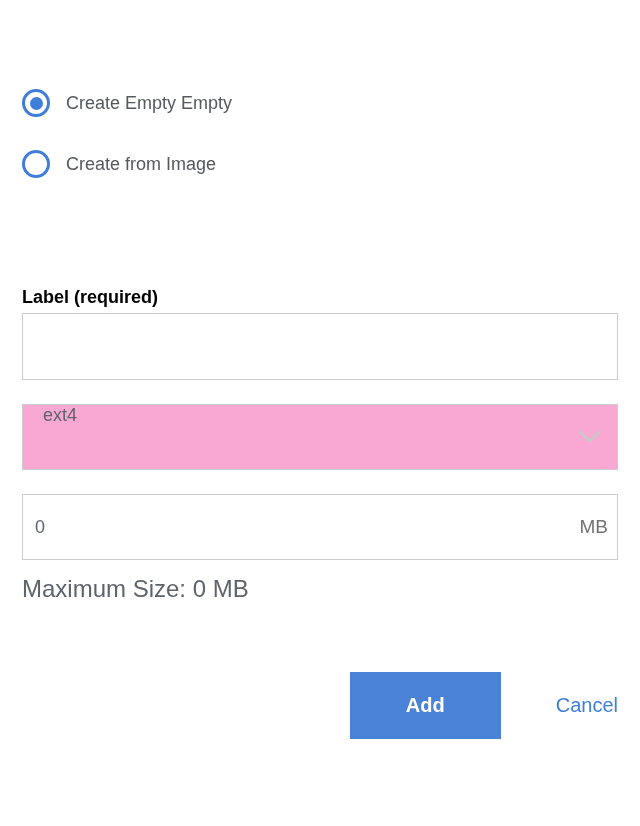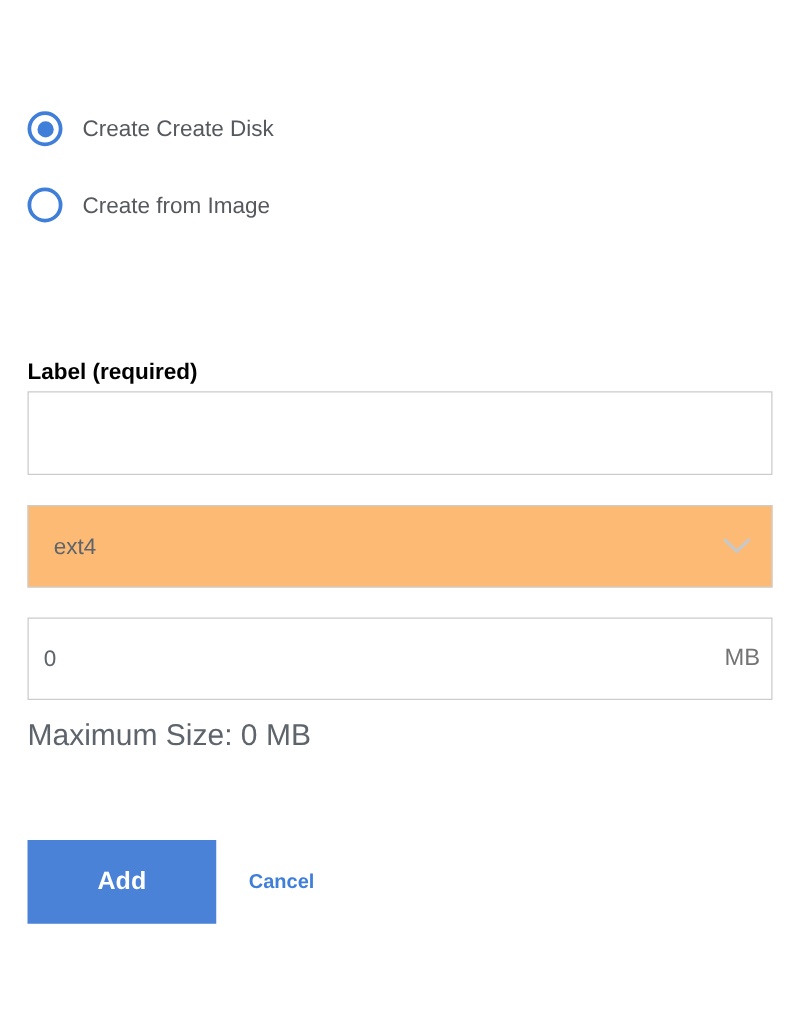--- a/index.html
+++ b/index.html
@@ -91,23 +91,22 @@
     font-size: 18px;
     color: #5e646b;
     padding: 0 12px;
     outline: none;
     border-radius: 0;
   }
   .select-box {
     width: 100%;
     height: 66px;
     border: 1px solid #cccccc;
-    background: #fdba74;
-    display: flex;
-    align-items: center;
+    background: #f9a8d4;
+    display: flex;
     padding: 0 14px 0 20px;
     cursor: pointer;
     position: relative;
   }
   .select-value { font-size: 18px; color: #5e646b; }
   .select-chevron {
     position: absolute;
     right: 16px;
     top: 50%;
     transform: translateY(-50%);
@@ -126,54 +125,55 @@
   .helper-text {
     margin-top: 15px;
     font-size: 24px;
     color: #5e646b;
   }
   
   .actions {
     margin-top: 69px;
     display: flex;
     align-items: center;
+    justify-content: flex-end;
   }
   .btn-add {
     width: 151px;
     height: 67px;
     background: #4a82d8;
     color: #ffffff;
     font-family: "Liberation Sans", "DejaVu Sans", sans-serif;
     font-size: 20px;
     font-weight: 700;
     border: none;
     cursor: pointer;
   }
   .btn-cancel {
-    margin-left: 26px;
+    margin-left: 55px;
     background: none;
     border: none;
     color: #3f7fd9;
     font-family: "Liberation Sans", "DejaVu Sans", sans-serif;
-    font-size: 16px;
-    font-weight: 700;
+    font-size: 20px;
+    font-weight: 400;
     cursor: pointer;
     padding: 0;
   }
 </style>
 </head>
 <body>
 
 <div class="drawer">
 
 
   <div class="radio-group">
     <div class="radio-row">
       <span class="radio-circle checked"></span>
-      <span class="radio-label">Create Create Disk</span>
+      <span class="radio-label">Create Empty Empty</span>
     </div>
     <div class="radio-row">
       <span class="radio-circle"></span>
       <span class="radio-label">Create from Image</span>
     </div>
   </div>
 
   <div class="fields">
 
     <div class="field">

